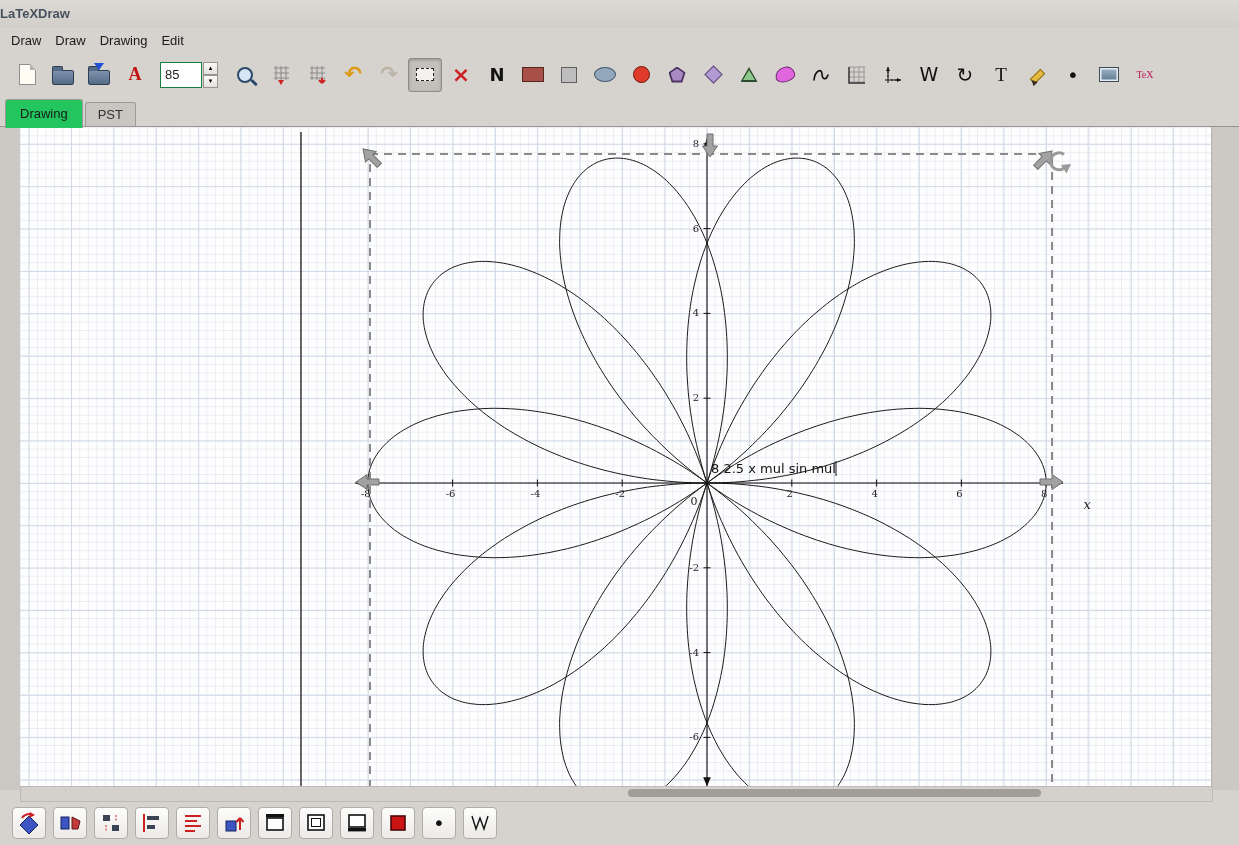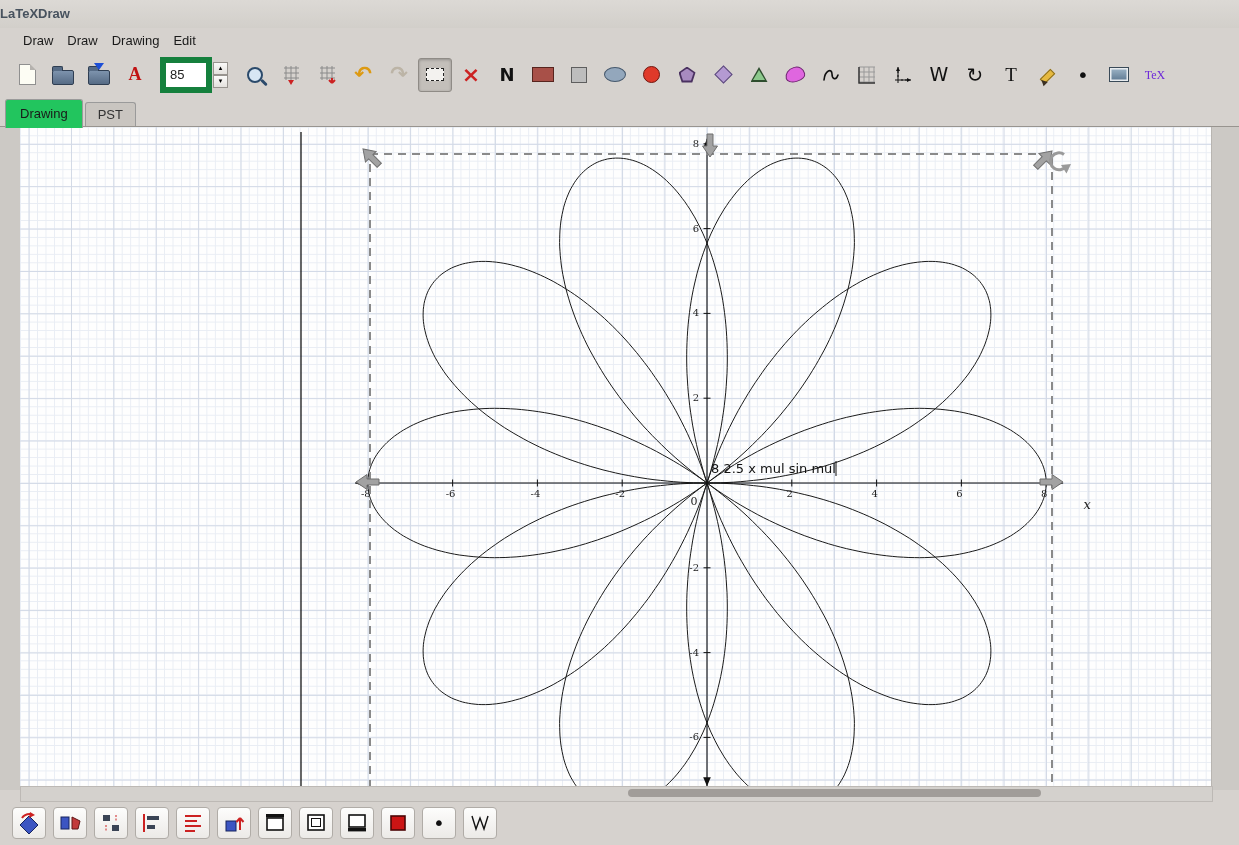--- a/index.html
+++ b/index.html
@@ -4,52 +4,52 @@
 <style>
   html,body{margin:0;padding:0}
   body{width:1239px;height:845px;position:relative;overflow:hidden;
        background:#d6d2ce;font-family:"Liberation Sans",sans-serif;font-size:13px;color:#1a1a1a}
 
   
   .titlebar{height:28px;line-height:28px;font-weight:bold;color:#47525e;
             background:linear-gradient(#dcd9d5,#d2cfca)}
 
   
-  .menubar{height:24px;display:flex;align-items:center;padding-left:16px}
+  .menubar{height:24px;display:flex;align-items:center;padding-left:4px}
   .menu-item{padding:3px 7px;cursor:default}
 
   
   .toolbar{height:45px;display:flex;align-items:center;padding-left:10px;gap:2px}
   .tbtn{width:34px;height:34px;display:flex;align-items:center;justify-content:center;
         background:transparent;border:1px solid transparent;border-radius:3px;padding:0;cursor:pointer}
   .tbtn.pressed{background:#c3bfba;border:1px solid #8f8b86;box-shadow:inset 0 1px 3px rgba(0,0,0,.25)}
   .glyph{font-family:"DejaVu Sans",sans-serif;line-height:1}
   .g-undo{font-size:21px;color:#dd9a12;font-weight:bold}
   .g-redo{font-size:21px;color:#bcb4a6;font-weight:bold}
   .g-del{font-size:22px;color:#cc2222;font-weight:bold}
   .g-N{font-size:18px;color:#111;font-weight:bold}
   .g-W{font-size:19px;color:#111}
   .g-arc{font-size:20px;color:#111}
   .g-T{font-family:"Liberation Serif",serif;font-size:19px;color:#111}
   .g-dot{font-size:20px;color:#111}
-  .g-tex{font-family:"Liberation Serif",serif;font-size:12px;color:#6d28d9}
+  .g-tex{font-family:"Liberation Serif",serif;font-size:10px;color:#be185d}
   .ic-pdf{font-family:"Liberation Serif",serif;font-size:18px;font-weight:bold;color:#c11313}
 
   .ic-new{width:15px;height:19px;background:#fdfdf4;border:1px solid #8f8f8f;position:relative}
   .ic-new::before{content:'';position:absolute;top:-1px;right:-1px;
                   border-top:6px solid #d6d2ce;border-left:6px solid #b5b2ae}
   .ic-folder{position:relative;width:20px;height:13px;margin-top:5px;border-radius:2px;
              background:linear-gradient(#7d93ad,#566b85);border:1px solid #2f3e52}
   .ic-folder .flap{position:absolute;top:-5px;left:-1px;width:9px;height:4px;background:#566b85;
                    border:1px solid #2f3e52;border-bottom:none;border-radius:2px 2px 0 0}
   .sav-arrow{position:absolute;left:5px;top:-8px;width:0;height:0;
              border:5px solid transparent;border-top:7px solid #1d4fd7}
 
   .zoombox{display:flex;align-items:center;margin:0 8px 0 6px}
-  .zoom-input{width:32px;height:24px;border:6px solid #15803d;background:#fff;padding:0 4px;
+  .zoom-input{width:32px;height:24px;border:1px solid #15803d;background:#fff;padding:0 4px;
               font-size:13px;font-family:"Liberation Sans",sans-serif;color:#222}
   .spin{display:flex;flex-direction:column;margin-left:1px}
   .spin-btn{width:15px;height:13px;font-size:7px;line-height:6px;padding:0;border:1px solid #98948f;
             background:linear-gradient(#fbfaf9,#e4e1dd);cursor:pointer}
 
   .ic-mag{width:12px;height:12px;border:2.5px solid #2b4a6b;border-radius:50%;
           background:#d7e6f4;position:relative}
   .mag-handle{position:absolute;width:8px;height:3px;background:#2b4a6b;border-radius:2px;
               transform:rotate(45deg);right:-7px;bottom:-3px}
 

